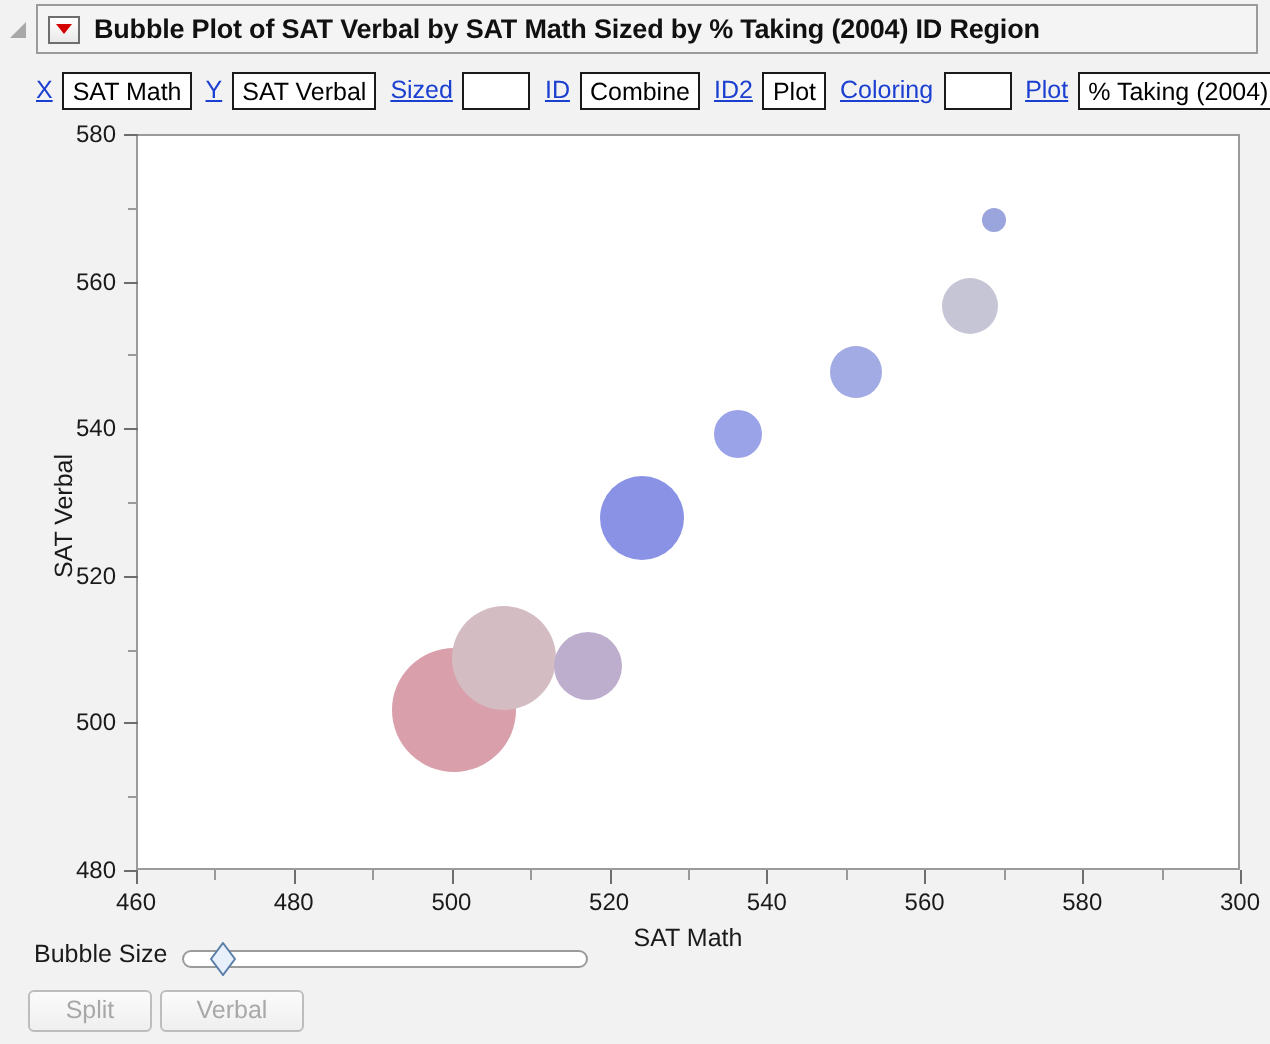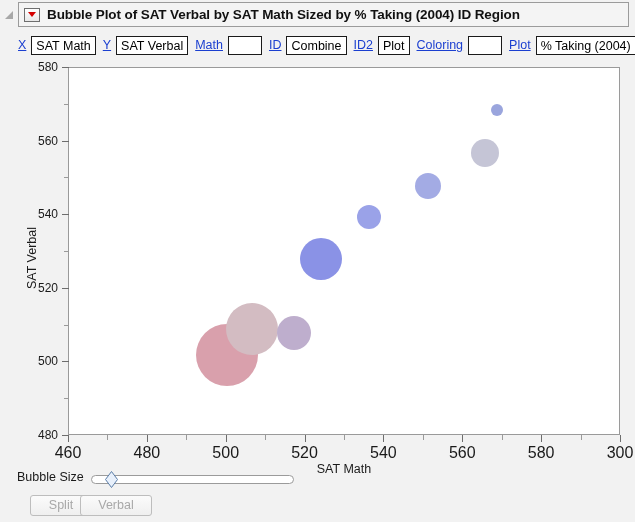--- a/index.html
+++ b/index.html
@@ -167,21 +167,21 @@
   .xtick-minor {
     position: absolute;
     top: 375px;
     width: 1px;
     height: 5px;
     background: #9a9a9a;
   }
   .xlabel-val {
     position: absolute;
     top: 384px;
-    font-size: 16px;
+    font-size: 12px;
     color: #1a1a1a;
     text-align: left;
     white-space: nowrap;
     transform: translateX(-50%);
   }
   #xaxis-title {
     position: absolute;
     top: 402px;
     left: 68px;
     width: 552px;
@@ -242,21 +242,21 @@
     border: 1px solid #bdbdbd;
     border-radius: 3px;
     background: linear-gradient(#fbfbfb, #efefef);
     color: #a8a8a8;
     font-size: 12.5px;
     line-height: 19px;
     text-align: center;
     box-sizing: border-box;
     cursor: default;
   }
-  #btn-split   { left: 14px;  width: 62px; margin-left: 16px; }
+  #btn-split   { left: 14px;  width: 62px; }
   #btn-combine { left: 80px;  width: 72px; }
 </style>
 </head>
 <body>
 
 <div id="app">
 
   <div id="titlebar">
     <div class="disclosure-tri"></div>
     <div id="titlebar-inner">
@@ -265,21 +265,21 @@
         </div>
       <div id="title-text">Bubble Plot of SAT Verbal by SAT Math Sized by % Taking (2004) ID Region</div>
     </div>
   </div>
 
   <div id="roles">
       <span class="role-lbl first">X</span>
       <span class="role-box">SAT Math</span>
       <span class="role-lbl">Y</span>
       <span class="role-box">SAT Verbal</span>
-      <span class="role-lbl">Math</span>
+      <span class="role-lbl">Sized</span>
       <span class="role-box empty"></span>
       <span class="role-lbl">ID</span>
       <span class="role-box">Combine</span>
       <span class="role-lbl">ID2</span>
       <span class="role-box">Plot</span>
       <span class="role-lbl">Coloring</span>
       <span class="role-box empty"></span>
       <span class="role-lbl">Plot</span>
       <span class="role-box">% Taking (2004)</span>
     </div>

